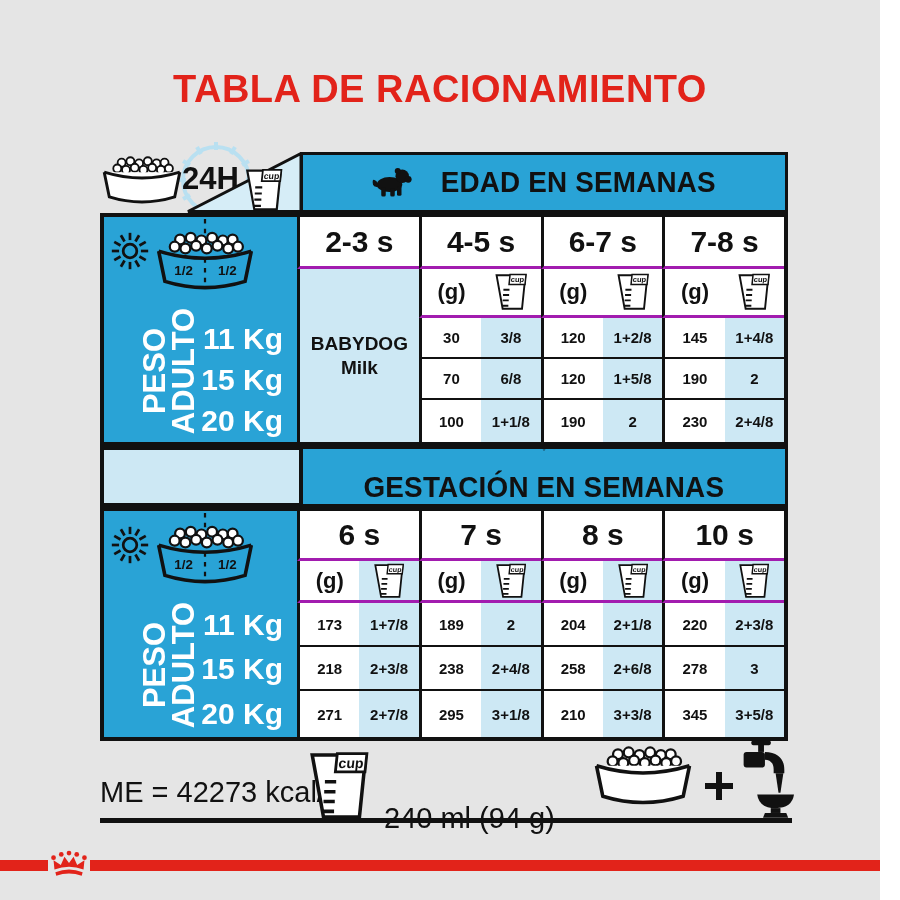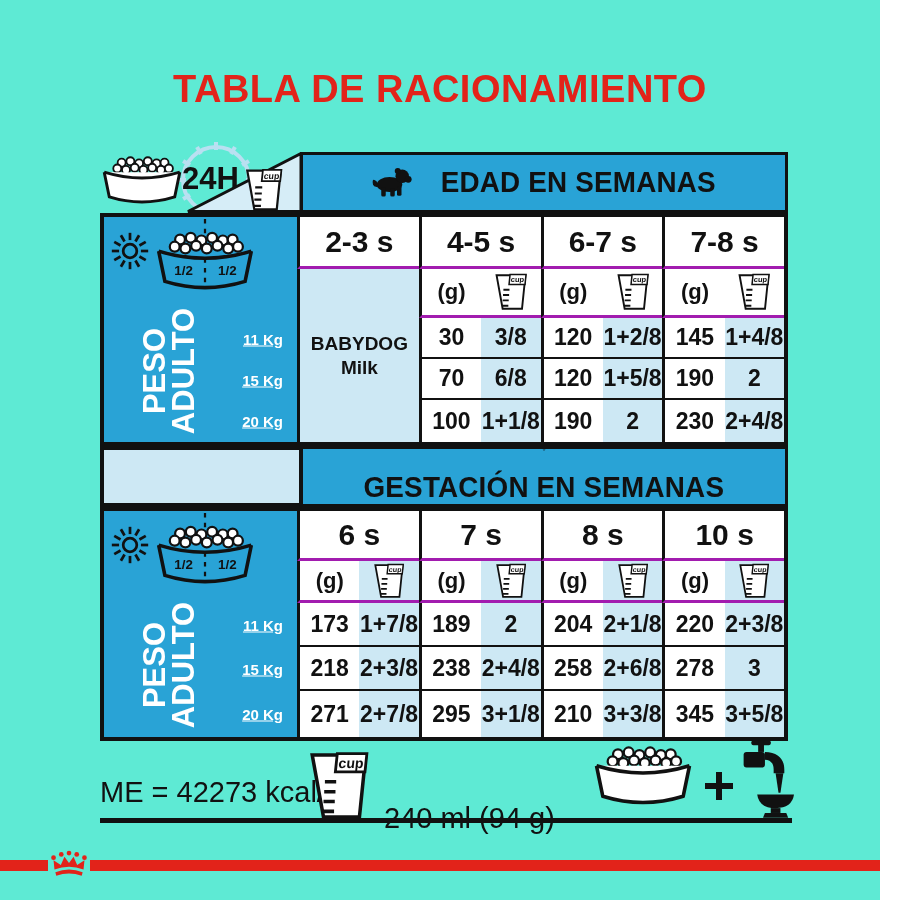--- a/index.html
+++ b/index.html
@@ -1,17 +1,17 @@
 <!DOCTYPE html>
 <html lang="es"><head>
 <meta charset="utf-8">
 <style>
   * { margin:0; padding:0; box-sizing:border-box; }
   body { background:#fff; font-family:"Liberation Sans", sans-serif; }
-  .stage { position:relative; width:880px; height:900px; background:#5eead4; overflow:hidden; color:#111; }
+  .stage { position:relative; width:880px; height:900px; background:#e5e5e5; overflow:hidden; color:#111; }
 
   
   .title { position:absolute; top:68px; left:0; width:100%; text-align:center;
            font-size:38px; font-weight:bold; color:#E2231A; letter-spacing:.5px; }
 
   
   .clock-svg   { position:absolute; left:168px; top:138px; }
   .legend-bowl { position:absolute; left:94px;  top:156px; }
   .hours-label { position:absolute; left:182px; top:161px; font-size:31px; font-weight:bold; }
 
@@ -33,33 +33,33 @@
   .body2 { top:355px; height:234px; grid-template-rows:50px 42px 44px 44px 46px; }
 
   .sidebar { grid-column:1; grid-row:1/6; background:#29A3D6; position:relative; }
   .sun-svg  { position:absolute; left:6px;  top:14px; }
   .side-bowl{ position:absolute; left:42px; top:2px; }
   .moon-svg { position:absolute; left:161px; top:12px; }
   .peso { position:absolute; left:2px; top:98px; width:126px; height:112px;
           display:flex; flex-direction:column; align-items:center; justify-content:center;
           transform:rotate(-90deg); color:#fff; font-weight:bold; font-size:31px; line-height:.95; }
   .weight { position:absolute; right:14px; transform:translateY(-50%);
-            color:#fff; font-weight:bold; font-size:15px; white-space:nowrap;text-decoration:underline; }
+            color:#fff; font-weight:bold; font-size:30px; white-space:nowrap; }
 
   .ch  { display:flex; align-items:center; justify-content:center; font-weight:bold; font-size:30px; background:#fff; }
   .bl  { border-left:3px solid #111; }
   .bb3 { border-bottom:3px solid #a21caf; }
   .bb2 { border-bottom:2px solid #111; }
 
   .babydog { grid-column:2; grid-row:2/6; background:#CDE8F4; display:flex; flex-direction:column;
              align-items:center; justify-content:center; font-weight:bold; font-size:19px; line-height:1.25; }
 
   .pair { display:flex; background:#fff; }
   .pair > span { flex:1; display:flex; align-items:center; justify-content:center;
-                 font-weight:bold; font-size:23px; color:#111; }
+                 font-weight:bold; font-size:15px; color:#111; }
   .pair > .c { background:#CDE8F4; }
   .pair.sub > span { font-size:22px; }
   .body1 .pair.sub > .c { background:#fff; }
 
   
   .f-energy { position:absolute; left:100px; top:776px; font-size:29px; }
   .f-cup    { position:absolute; left:308px; top:750px; }
   .f-volume { position:absolute; left:384px; top:802px; font-size:29px; }
   .f-bowl   { position:absolute; left:584px; top:746px; }
   .f-plus   { position:absolute; left:705px; top:772px; }

